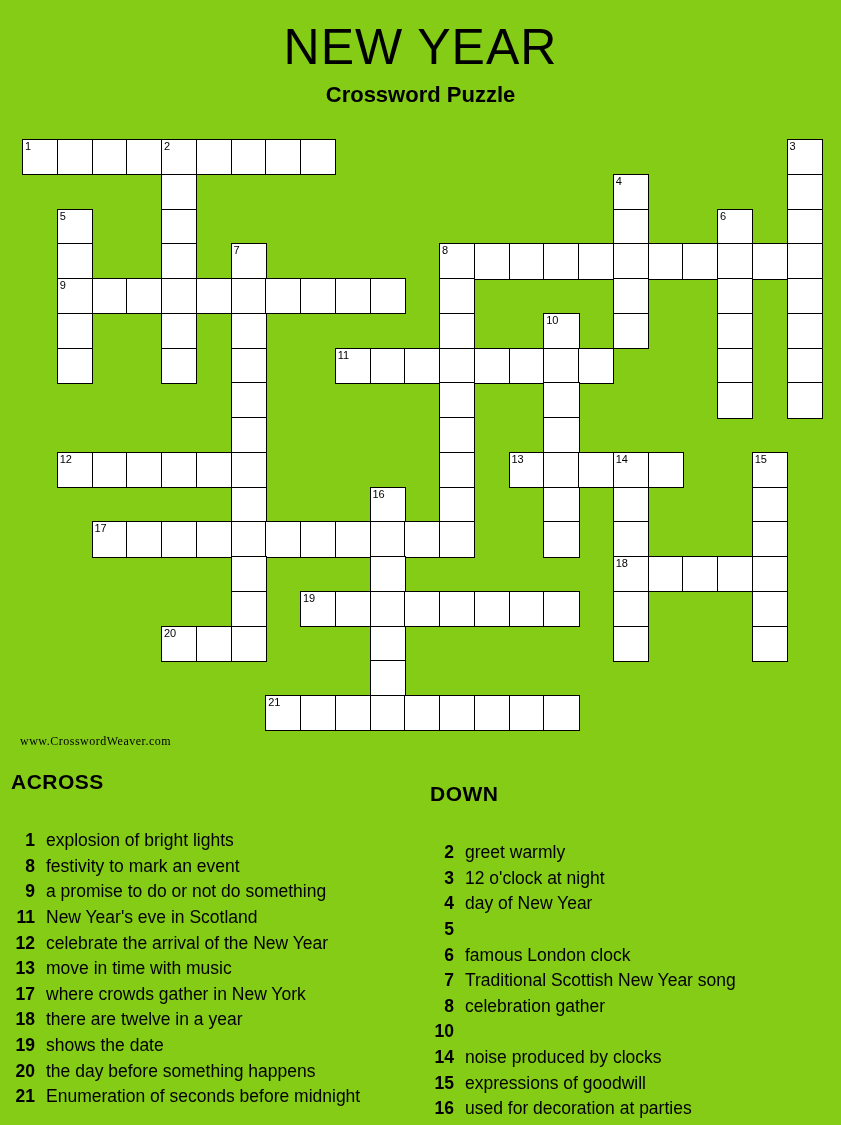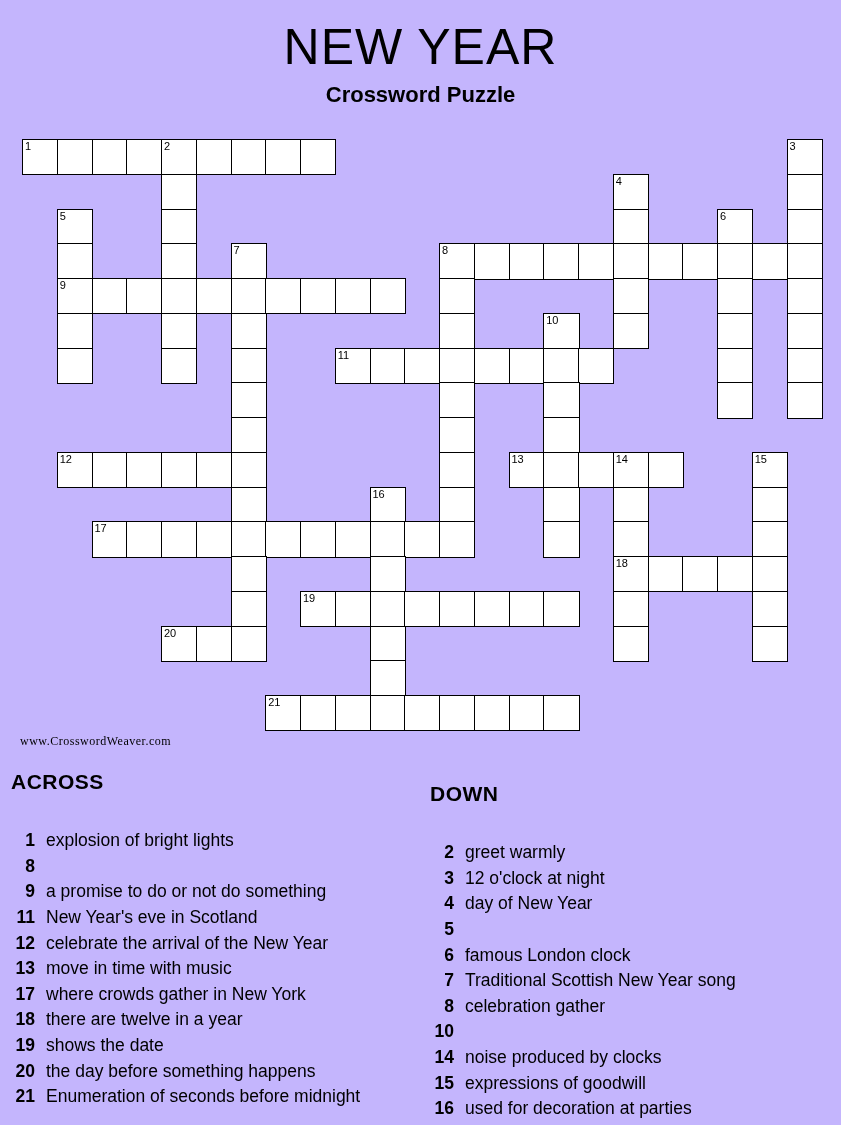--- a/index.html
+++ b/index.html
@@ -1,20 +1,20 @@
 <!DOCTYPE html>
 <html><head>
 <meta charset="utf-8">
 <style>
   html, body { margin: 0; padding: 0; background: #ffffff; }
   .page {
     position: relative;
     width: 841px;
     height: 1125px;
-    background: #c4b5fd;
+    background: #84cc16;
     font-family: "Liberation Sans", sans-serif;
     color: #000000;
     overflow: hidden;
   }
   .title {
     position: absolute;
     top: 20px;
     left: 0;
     width: 100%;
     text-align: center;
@@ -298,20 +298,21 @@
 
   <div class="clue-col across">
     <h2>ACROSS</h2>
     <ul id="across-list">
         <li>
           <span class="cnum">1</span>
           <span class="ctext">explosion of bright lights</span>
         </li>
         <li>
           <span class="cnum">8</span>
+          <span class="ctext">festivity to mark an event</span>
         </li>
         <li>
           <span class="cnum">9</span>
           <span class="ctext">a promise to do or not do something</span>
         </li>
         <li>
           <span class="cnum">11</span>
           <span class="ctext">New Year's eve in Scotland</span>
         </li>
         <li>

